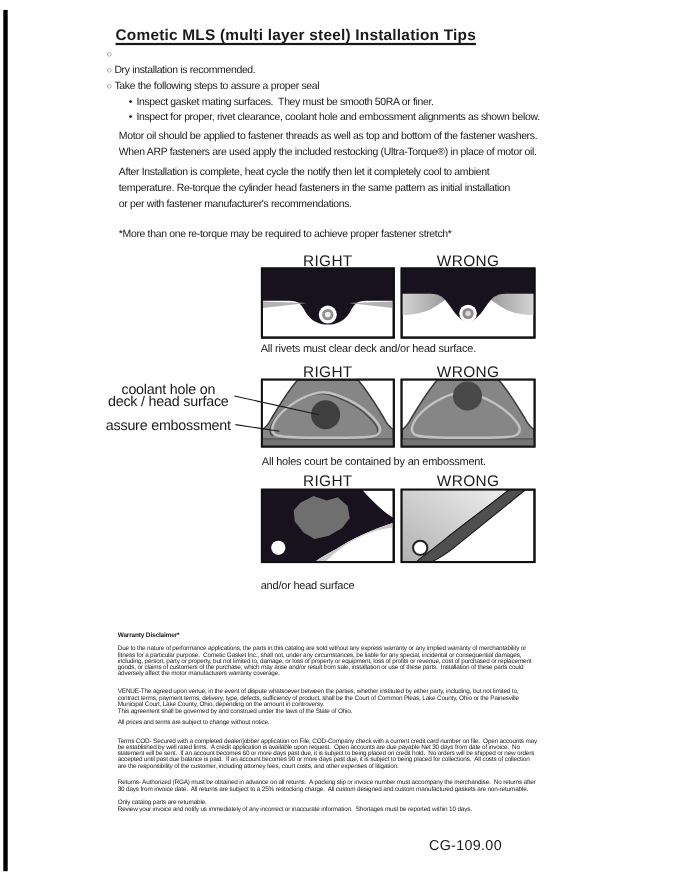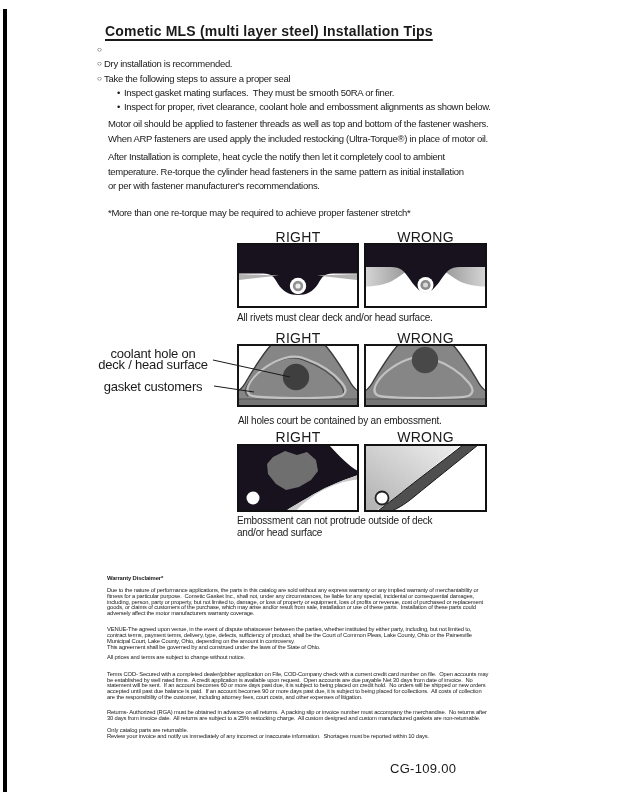--- a/index.html
+++ b/index.html
@@ -111,21 +111,21 @@
     <rect x="1" y="1" width="121" height="63" fill="none" stroke="#111111" stroke-width="2"></rect>
   </svg>
 
   <div class="caption" style="left:237px;top:312px;">All rivets must clear deck and/or head surface.</div>
 
   <div class="fig-label l" style="top:330px;">RIGHT</div>
   <div class="fig-label r" style="top:330px;">WRONG</div>
 
   <div class="ann" style="top:346px;">coolant hole on</div>
   <div class="ann" style="top:357px;">deck / head surface</div>
-  <div class="ann" style="top:379px;">gasket customers</div>
+  <div class="ann" style="top:379px;">assure embossment</div>
 
   <svg class="fig-box" style="left:237px;top:344px;" width="122" height="63" viewBox="0 0 122 63">
     <rect x="1" y="1" width="120" height="61" fill="#868686" stroke="#151515" stroke-width="2"></rect>
     <path d="M1,1 L34,1 C26,10 16,26 10,36 C7,42 4,45 1,47 Z" fill="#ffffff" stroke="#3a3a3a" stroke-width="1.4"></path>
     <path d="M121,1 L88,1 C96,10 106,26 112,36 C115,42 118,45 121,47 Z" fill="#ffffff" stroke="#3a3a3a" stroke-width="1.4"></path>
     <rect x="1" y="55" width="120" height="7" fill="#757575"></rect>
     <line x1="1" y1="55" x2="121" y2="55" stroke="#555555" stroke-width="1"></line>
     <path d="M12,51 C8,48 9,43 13,37 C19,28 33,18 47,14 C54,12 61,12 68,15 C82,20 96,29 104,39 C108,44 109,48 105,51" fill="none" stroke="#4a4a4a" stroke-width="1.2" transform="translate(-1,1.3)"></path>
     <path d="M13,51 C9,48 10,43 14,37 C20,28 34,18 48,14 C55,12 62,12 69,15 C83,20 97,29 105,39 C109,44 110,48 106,51 C104,53 98,54 61,54 C24,54 16,53 13,51 Z" fill="none" stroke="#c2c2c2" stroke-width="2.2"></path>
     <circle cx="59" cy="33" r="13.2" fill="#3f3f3f"></circle>
@@ -164,21 +164,20 @@
           <stop offset="1" stop-color="#efefef"></stop>
       </linearGradient>
     </defs>
     <rect x="1" y="1" width="121" height="66" fill="#ffffff" stroke="#111111" stroke-width="2"></rect>
     <path d="M1,1 H97 C75,18 52,36 36,50 C24,60 16,64 12,67 L1,67 Z" fill="url(#band3)"></path>
     <path d="M99,1 H114 C92,19 68,38 51,52 C39,62 32,65 28,67 H14 C20,62 30,55 42,45 C62,29 84,13 99,1 Z" fill="#4f4f4f" stroke="#161616" stroke-width="1"></path>
     <circle cx="18" cy="54" r="6.5" fill="#ffffff" stroke="#222222" stroke-width="1.8"></circle>
     <rect x="1" y="1" width="121" height="66" fill="none" stroke="#111111" stroke-width="2"></rect>
   </svg>
 
-  <div class="caption" style="left:237px;top:515px;">Embossment can not protrude outside of deck</div>
   <div class="caption" style="left:237px;top:527px;">and/or head surface</div>
 
   <svg class="overlay">
     <line x1="213" y1="360" x2="290" y2="377" stroke="#1a1a1a" stroke-width="1"></line>
     <line x1="214" y1="386" x2="254" y2="392" stroke="#1a1a1a" stroke-width="1"></line>
   </svg>
 
   <div class="warranty">
     <div class="w-head">Warranty Disclaimer*</div>
     <div class="wp1">

